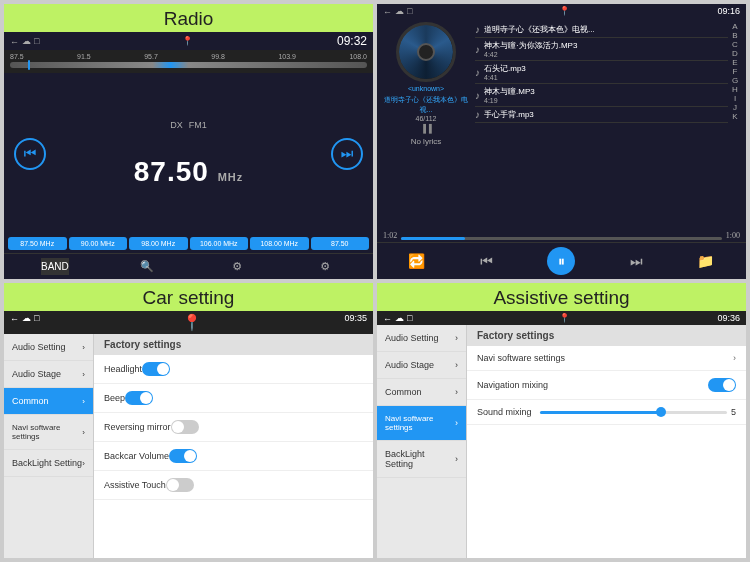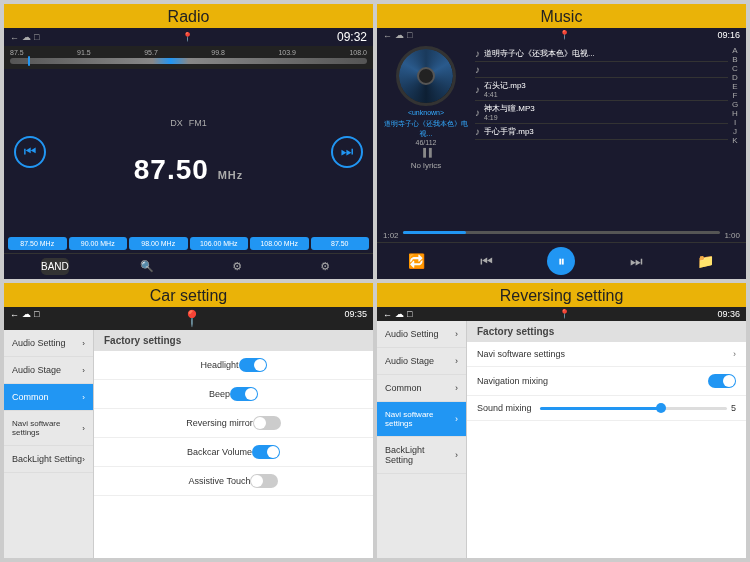--- a/index.html
+++ b/index.html
@@ -25,24 +25,24 @@
     .panel {
       background: #fff;
       display: flex;
       flex-direction: column;
       overflow: hidden;
       position: relative;
     }
 
     .panel-title {
       text-align: center;
-      font-size: 16px;
+      font-size: 19px;
       font-weight: normal;
       padding: 4px 0 2px;
-      background: #eab308;
+      background: #bef264;
       color: #222;
     }
 
     
     .radio-screen {
       background: #1a1a2e;
       flex: 1;
       display: flex;
       flex-direction: column;
       padding: 0;
@@ -148,21 +148,21 @@
       cursor: pointer;
       padding: 2px 6px;
       border: none;
       background: transparent;
     }
 
     .band-btn {
       background: #333;
       color: #fff;
       border: none;
-      border-radius: 5px;
+      border-radius: 0;
       padding: 3px 0;
       font-size: 10px;
       cursor: pointer;
     }
 
     
     .music-screen {
       background: #1a1a2e;
       flex: 1;
       display: flex;
@@ -239,23 +239,24 @@
     }
 
     .music-note { color: #aaa; font-size: 10px; }
     .music-item-info { flex: 1; }
     .music-item-title { color: #fff; font-size: 8px; }
     .music-item-duration { color: #aaa; font-size: 7px; }
     .letter-index { color: #aaa; font-size: 8px; width: 10px; text-align: center; }
 
     .music-progress {
       display: flex;
-      align-items: flex-start;
+      align-items: flex-end;
       padding: 2px 6px;
       gap: 4px;
+      font-family: Liberation Serif, serif;
     }
 
     .time-label { color: #aaa; font-size: 8px; }
     .progress-track {
       flex: 1;
       height: 3px;
       background: #555;
       border-radius: 2px;
       position: relative;
     }
@@ -344,21 +345,21 @@
       background: #e0e0e0;
       padding: 5px 10px;
       font-size: 10px;
       color: #444;
       font-weight: bold;
     }
 
     .car-setting-item {
       display: flex;
       align-items: center;
-      justify-content: center;
+      justify-content: flex-start;
       padding: 7px 10px;
       border-bottom: 1px solid #eee;
     }
 
     .car-setting-label { font-size: 9px; color: #333; }
 
     .toggle {
       width: 28px;
       height: 14px;
       border-radius: 7px;
@@ -550,21 +551,20 @@
       <div class="radio-controls">
         <button class="band-btn">BAND</button>
         <button class="radio-ctrl-btn">🔍</button>
         <button class="radio-ctrl-btn">⚙</button>
         <button class="radio-ctrl-btn">⚙</button>
       </div>
     </div>
   </div>
 
   <div class="panel">
-    <div class="panel-title">Music</div>
     <div class="music-screen">
       <div class="music-status-bar">
         <div style="display:flex;gap:3px;color:#aaa;font-size:9px;">
           <span>←</span>
           <span>☁</span>
           <span>□</span>
         </div>
         <span style="color:#aaa;font-size:9px;">📍</span>
         <span class="time">09:16</span>
       </div>
@@ -584,20 +584,24 @@
           <div style="display:flex;gap:2px;">
             <div style="flex:1;">
               <div class="music-list-item">
                 <span class="music-note">♪</span>
                 <div class="music-item-info">
                   <div class="music-item-title">道明寺子心《还我本色》电视...</div>
                 </div>
               </div>
               <div class="music-list-item">
                 <span class="music-note">♪</span>
+                <div class="music-item-info">
+                  <div class="music-item-title">神木与瞳·为你添活力.MP3</div>
+                  <div class="music-item-duration">4:42</div>
+                </div>
               </div>
               <div class="music-list-item">
                 <span class="music-note">♪</span>
                 <div class="music-item-info">
                   <div class="music-item-title">石头记.mp3</div>
                   <div class="music-item-duration">4:41</div>
                 </div>
               </div>
               <div class="music-list-item">
                 <span class="music-note">♪</span>
@@ -712,21 +716,21 @@
             <div class="toggle off">
                 <div class="toggle-knob"></div>
               </div>
           </div>
         </div>
       </div>
     </div>
   </div>
 
   <div class="panel">
-    <div class="panel-title">Reversing setting</div>
+    <div class="panel-title">Assistive setting</div>
     <div class="nav-screen">
       <div class="nav-status-bar">
         <div style="display:flex;gap:3px;color:#fff;font-size:9px;">
           <span>←</span>
           <span>☁</span>
           <span>□</span>
         </div>
         <span style="color:#fff;font-size:9px;">📍</span>
         <span class="time">09:36</span>
       </div>

